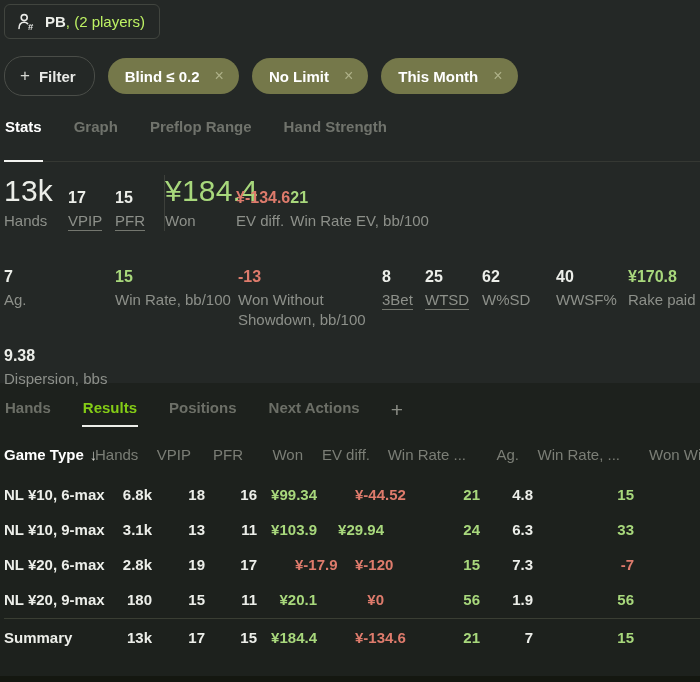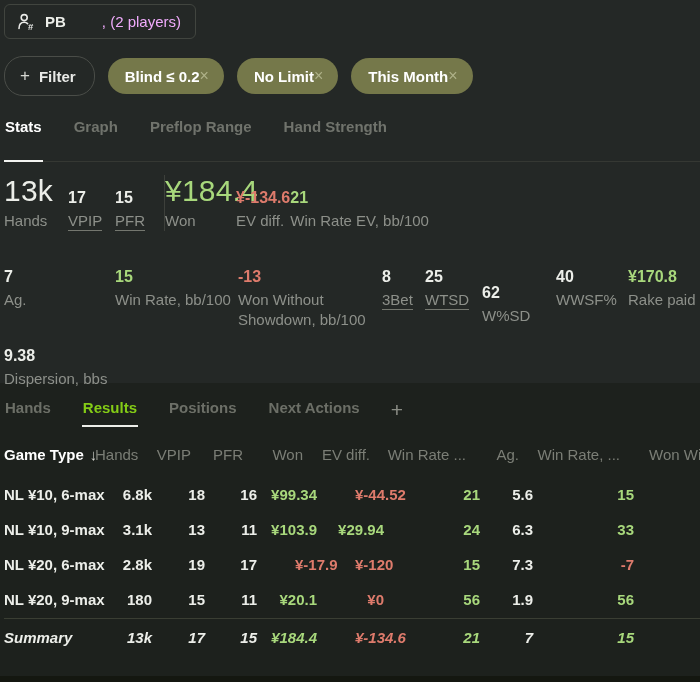--- a/index.html
+++ b/index.html
@@ -13,33 +13,33 @@
   .lower { height: 293px; background: #1d211d; padding: 14px 0 0 4px; }
   .bottom-strip { height: 6px; background: #141710; }
 
   
   .player-box {
     display: inline-flex; align-items: center; gap: 9px;
     border: 1px solid #41453f; border-radius: 6px;
     padding: 8px 14px 8px 12px; font-size: 15px; cursor: default;
   }
   .player-name { font-weight: 700; color: #eceee9; }
-  .player-suffix { color: #f0abfc; margin-left: 36px; }
+  .player-suffix { color: #bef264; }
 
   
   .filter-row { display: flex; align-items: center; gap: 13px; margin-top: 17px; }
   .filter-btn {
     display: inline-flex; align-items: center; gap: 9px;
     background: transparent; border: 1px solid #4a4d48; border-radius: 19px;
     color: #e9eae7; padding: 9px 18px 9px 15px; font-size: 15px; font-weight: 600;
     font-family: inherit; cursor: pointer;
   }
   .filter-btn .plus { font-size: 17px; font-weight: 400; color: #d6d8d2; }
   .chip {
-    display: inline-flex; align-items: center; 
+    display: inline-flex; align-items: center; gap: 15px;
     background: #75784a; border-radius: 19px; padding: 9px 15px 9px 17px;
     font-size: 15px; font-weight: 700; color: #ffffff; cursor: default;
   }
   .chip .x { color: #aeb188; font-weight: 400; font-size: 16px; cursor: pointer; }
 
   
   .tabs1 {
     display: flex; gap: 30px; margin-top: 17px;
     border-bottom: 1px solid #35383+3; border-bottom: 1px solid #353833;
     font-size: 15px; font-weight: 700;
@@ -62,21 +62,21 @@
   .stats-row1 .stat:nth-of-type(1) { width: 64px; }
   .stats-row1 .stat:nth-of-type(2) { width: 47px; }
   .stats-row1 .stat:nth-of-type(3) { width: 45px; }
   .stats-row1 .stat:nth-of-type(4) { width: 90px; margin-left: 25px; }
   .stats-row1 .stat:nth-of-type(5) { width: 71px; }
   .stats-row2 .stat:nth-of-type(1) { width: 111px; }
   .stats-row2 .stat:nth-of-type(2) { width: 123px; }
   .stats-row2 .stat:nth-of-type(3) { width: 144px; }
   .stats-row2 .stat:nth-of-type(4) { width: 43px; }
   .stats-row2 .stat:nth-of-type(5) { width: 57px; }
-  .stats-row2 .stat:nth-of-type(6) { width: 74px; margin-top: 16px; }
+  .stats-row2 .stat:nth-of-type(6) { width: 74px; }
   .stats-row2 .stat:nth-of-type(7) { width: 72px; }
 
   
   .tabs2 { display: flex; gap: 30px; align-items: flex-start; font-size: 15px; font-weight: 700; }
   .tabs2 .tab { color: #6c6f67; padding: 2px 1px 9px; cursor: pointer; }
   .tabs2 .tab.active { color: #84cc16; border-bottom: 2px solid #eceee9; }
   .tabs2 .add-tab { color: #898c84; font-size: 21px; font-weight: 400; line-height: 1; padding-top: 2px; cursor: pointer; }
 
   
   .grid { margin-top: 13px; }
@@ -94,21 +94,21 @@
   .thead .cell:first-child {
     color: #fff; font-weight: 700; text-align: left; padding-right: 0;
   }
   .thead .cell:last-child { text-align: left; padding: 0 0 0 15px; }
   .sort-arrow { font-weight: 400; color: #cfd1cb; margin-left: 6px; }
   .tbody { margin-top: 9px; }
   .cell { font-size: 15px; font-weight: 700; text-align: right; white-space: nowrap; color: #eceee9; }
   .cell.left { text-align: left; }
   .cell.green { color: #a8d87c; }
   .cell.red { color: #de7b6c; padding-left: 38px; }
-  .trow.summary { border-top: 1px solid #3a3e33; height: 37px; margin-top: 1px; font-style: italic; }
+  .trow.summary { border-top: 1px solid #3a3e33; height: 37px; margin-top: 1px; }
 </style>
 </head>
 <body>
 
 <div class="upper">
   <div class="player-box">
     <span style="display:inline-flex;">
       <svg width="19" height="17" viewBox="0 0 19 17">
         <circle cx="7.2" cy="4.6" r="3" fill="none" stroke="#e9eae7" stroke-width="1.6"></circle>
         <path d="M2 15.5 C2 10.8 4.8 9.2 7.2 9.2 C8.6 9.2 9.8 9.7 10.6 10.6" fill="none" stroke="#e9eae7" stroke-width="1.6" stroke-linecap="round"></path>
@@ -259,21 +259,21 @@
       </div>
     <div class="tbody" id="tbody">
         <div class="trow">
           <div class="cell left">NL ¥10, 6-max</div>
           <div class="cell">6.8k</div>
           <div class="cell">18</div>
           <div class="cell">16</div>
           <div class="cell green">¥99.34</div>
           <div class="cell red">¥-44.52</div>
           <div class="cell green">21</div>
-          <div class="cell">5.6</div>
+          <div class="cell">4.8</div>
           <div class="cell green">15</div>
           <div class="cell"></div>
         </div>
         <div class="trow">
           <div class="cell left">NL ¥10, 9-max</div>
           <div class="cell">3.1k</div>
           <div class="cell">13</div>
           <div class="cell">11</div>
           <div class="cell green">¥103.9</div>
           <div class="cell green">¥29.94</div>

